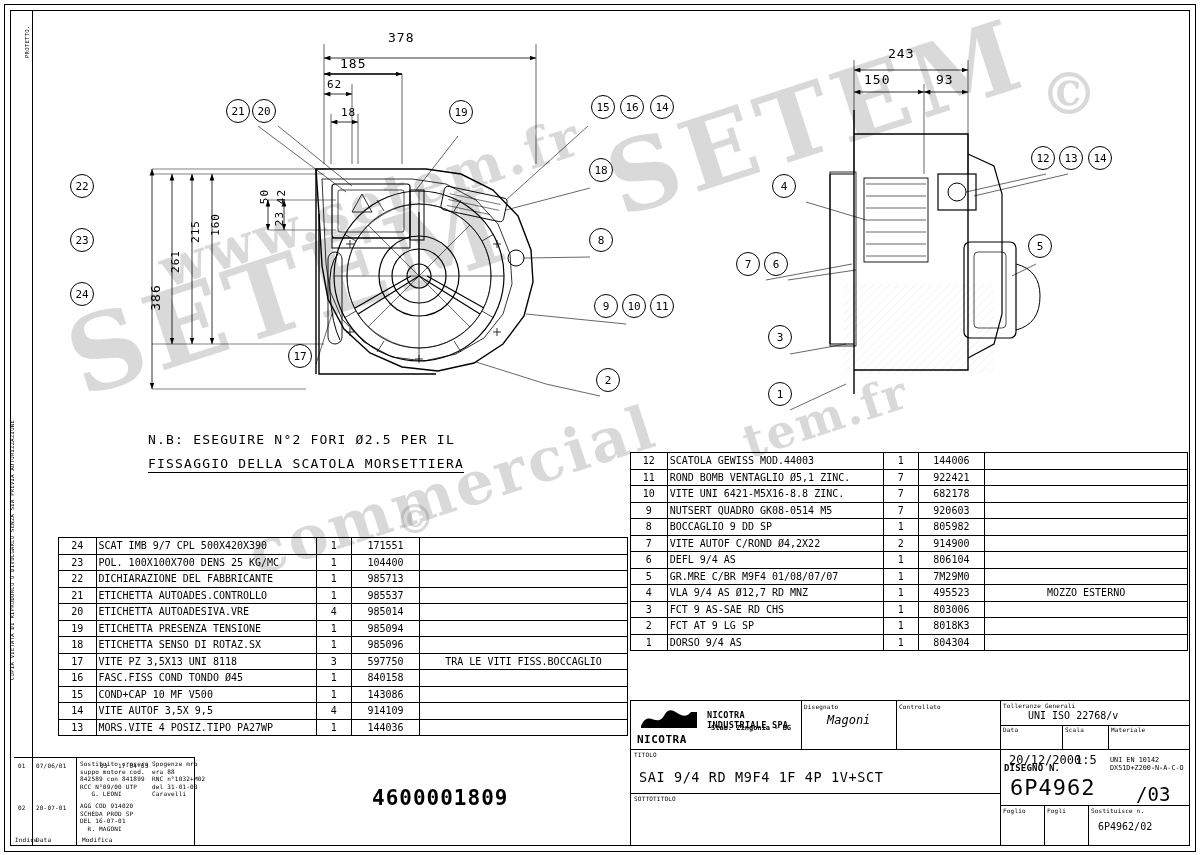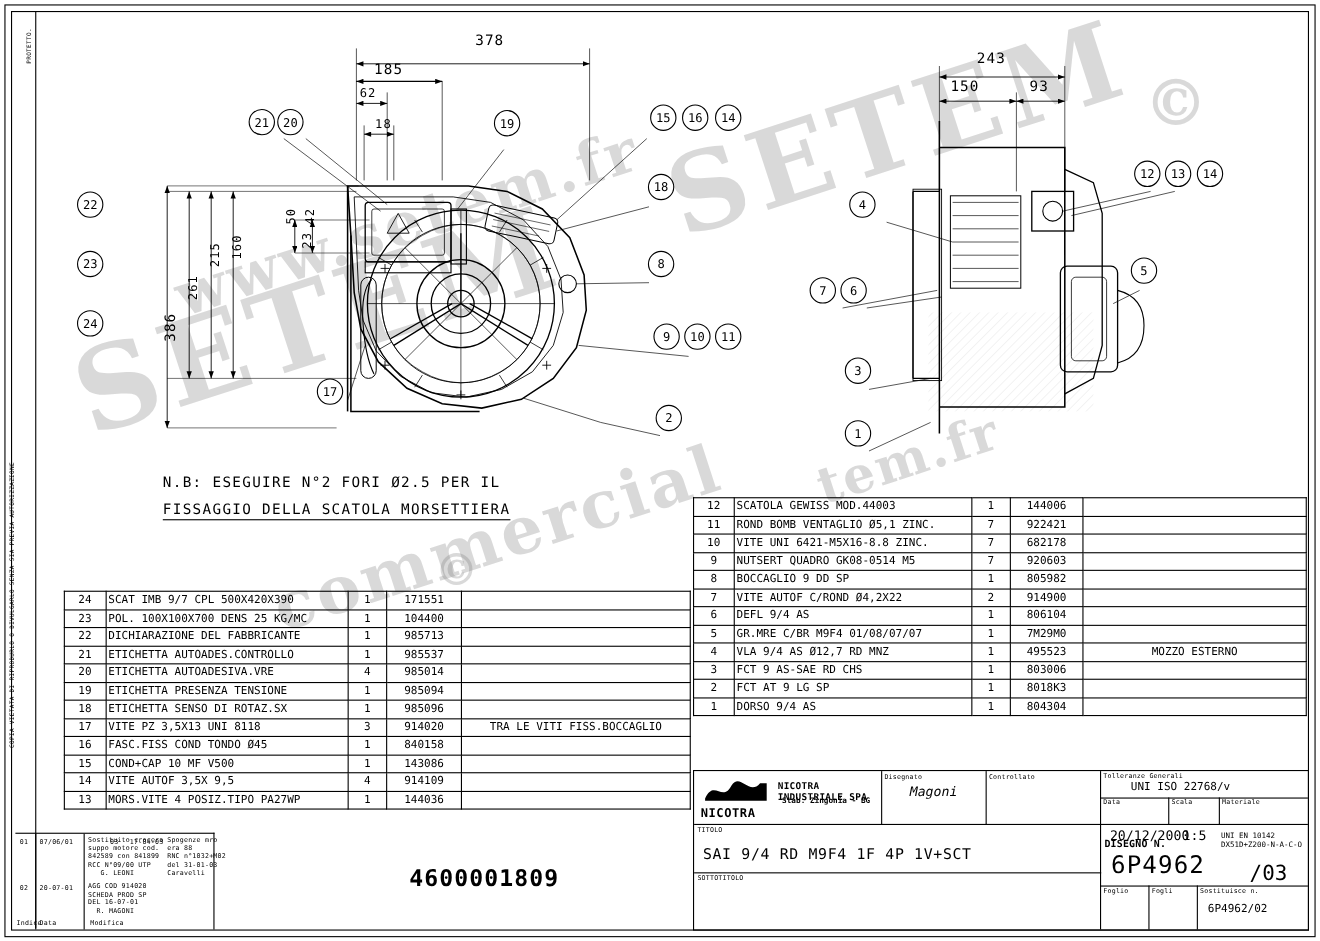--- a/index.html
+++ b/index.html
@@ -226,21 +226,21 @@
         <line x1="784" y1="340" x2="840" y2="330"></line>
         <line x1="784" y1="396" x2="840" y2="370"></line>
       </g>
     </g>
 
     <g opacity="0.45">
       <rect class="hatch" x="838" y="270" width="150" height="90" stroke="none" opacity=".35"></rect>
     </g>
   </svg>
 
-  <div class="dim-label" style="left:432px;top:30px;">378</div>
+  <div class="dim-label" style="left:388px;top:30px;">378</div>
   <div class="dim-label" style="left:340px;top:56px;">185</div>
   <div class="dim-label small" style="left:327px;top:78px;">62</div>
   <div class="dim-label small" style="left:341px;top:106px;">18</div>
   <div class="dim-label small" style="left:257px;top:190px;transform:rotate(-90deg);">50</div>
   <div class="dim-label small" style="left:274px;top:190px;transform:rotate(-90deg);">42</div>
   <div class="dim-label small" style="left:272px;top:212px;transform:rotate(-90deg);">23</div>
   <div class="dim-label small" style="left:204px;top:218px;transform:rotate(-90deg);">160</div>
   <div class="dim-label small" style="left:184px;top:225px;transform:rotate(-90deg);">215</div>
   <div class="dim-label small" style="left:164px;top:255px;transform:rotate(-90deg);">261</div>
   <div class="dim-label" style="left:142px;top:290px;transform:rotate(-90deg);">386</div>
@@ -416,21 +416,21 @@
           <td class="c" style="width:32px">18</td>
           <td class="l" style="width:212px">ETICHETTA SENSO DI ROTAZ.SX</td>
           <td class="c" style="width:30px">1</td>
           <td class="c" style="width:62px">985096</td>
           <td class="c" style="width:200px"></td>
         </tr>
         <tr>
           <td class="c" style="width:32px">17</td>
           <td class="l" style="width:212px">VITE PZ 3,5X13 UNI 8118</td>
           <td class="c" style="width:30px">3</td>
-          <td class="c" style="width:62px">914020</td>
+          <td class="c" style="width:62px">597750</td>
           <td class="c" style="width:200px">TRA LE VITI FISS.BOCCAGLIO</td>
         </tr>
         <tr>
           <td class="c" style="width:32px">16</td>
           <td class="l" style="width:212px">FASC.FISS COND TONDO Ø45</td>
           <td class="c" style="width:30px">1</td>
           <td class="c" style="width:62px">840158</td>
           <td class="c" style="width:200px"></td>
         </tr>
         <tr>

